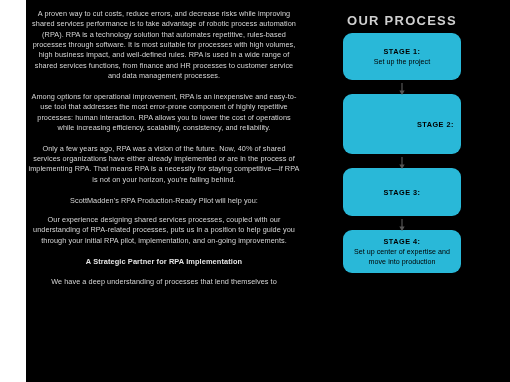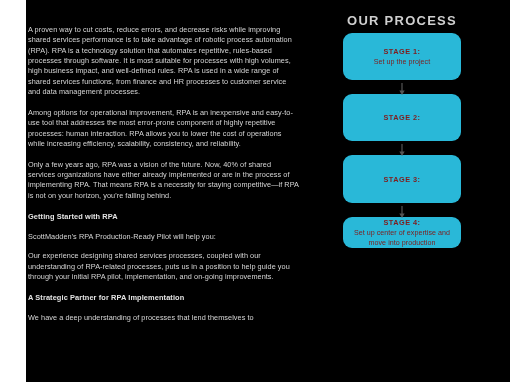--- a/index.html
+++ b/index.html
@@ -21,26 +21,27 @@
     width: 484px;
     height: 382px;
     background: #000000;
     overflow: hidden;
   }
 
   
   #text-column {
     position: absolute;
     left: 2px;
-    top: 25px;
+    top: 9px;
     width: 272px;
     color: #d6d6d6;
     font-size: 7.3px;
     line-height: 10.35px;
     letter-spacing: 0.06px;
+    text-align: center;
   }
   #text-column p {
     margin: 0 0 10.5px 0;
   }
   #text-column p.tight {
     margin-bottom: 9px;
   }
   .section-heading {
     font-weight: bold;
     color: #e4e4e4;
@@ -88,32 +89,32 @@
   #stage-flow {
     position: absolute;
     left: 13px;
     top: 33px;
     width: 118px;
   }
   .stage-box {
     width: 118px;
     background: #29b8d8;
     border-radius: 9px;
-    color: #7f1d1d;
+    color: #000000;
     text-align: center;
     box-sizing: border-box;
     padding: 9px 7px;
     display: flex;
     flex-direction: column;
     justify-content: center;
   }
   .stage-box.h1 { height: 47px; }
-  .stage-box.h2 { height: 47px; }
+  .stage-box.h2 { height: 60px; align-items: flex-end; }
   .stage-box.h3 { height: 48px; }
-  .stage-box.h4 { height: 31px; }
+  .stage-box.h4 { height: 43px; }
   .stage-label {
     font-size: 7.3px;
     font-weight: bold;
     letter-spacing: 0.5px;
     line-height: 11px;
   }
   .stage-desc {
     font-size: 7.1px;
     line-height: 10.4px;
     letter-spacing: 0.05px;
@@ -133,21 +134,20 @@
 </head>
 <body>
 
 <div id="page">
 
   <div id="text-column">
     <p>A proven way to cut costs, reduce errors, and decrease risks while improving shared services performance is to take advantage of robotic process automation (RPA). RPA is a technology solution that automates repetitive, rules-based processes through software. It is most suitable for processes with high volumes, high business impact, and well-defined rules. RPA is used in a wide range of shared services functions, from finance and HR processes to customer service and data management processes.</p>
     <p>Among options for operational improvement, RPA is an inexpensive and easy-to-use tool that addresses the most error-prone component of highly repetitive processes: human interaction. RPA allows you to lower the cost of operations while increasing efficiency, scalability, consistency, and reliability.</p>
     <p>Only a few years ago, RPA was a vision of the future. Now, 40% of shared services organizations have either already implemented or are in the process of implementing RPA. That means RPA is a necessity for staying competitive—if RPA is not on your horizon, you're falling behind.</p>
 
-    <div class="section-heading">Getting Started with RPA</div>
 
     <p class="tight">ScottMadden's RPA Production-Ready Pilot will help you:</p>
 
 
     <p>Our experience designing shared services processes, coupled with our understanding of RPA-related processes, puts us in a position to help guide you through your initial RPA pilot, implementation, and on-going improvements.</p>
 
     <div class="section-heading">A Strategic Partner for RPA Implementation</div>
 
     <p>We have a deep understanding of processes that lend themselves to</p>
   </div>

